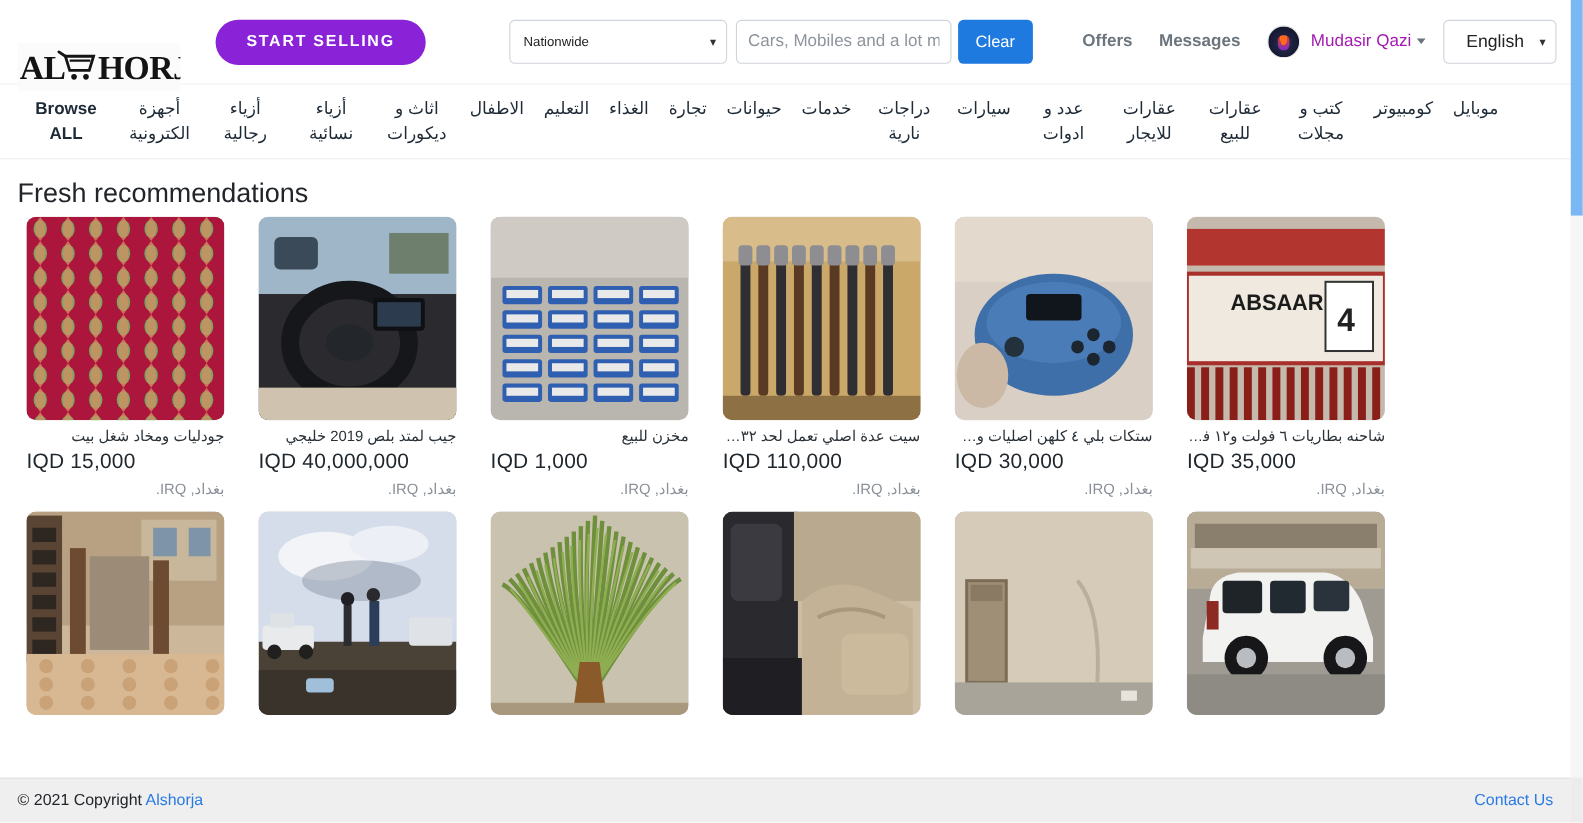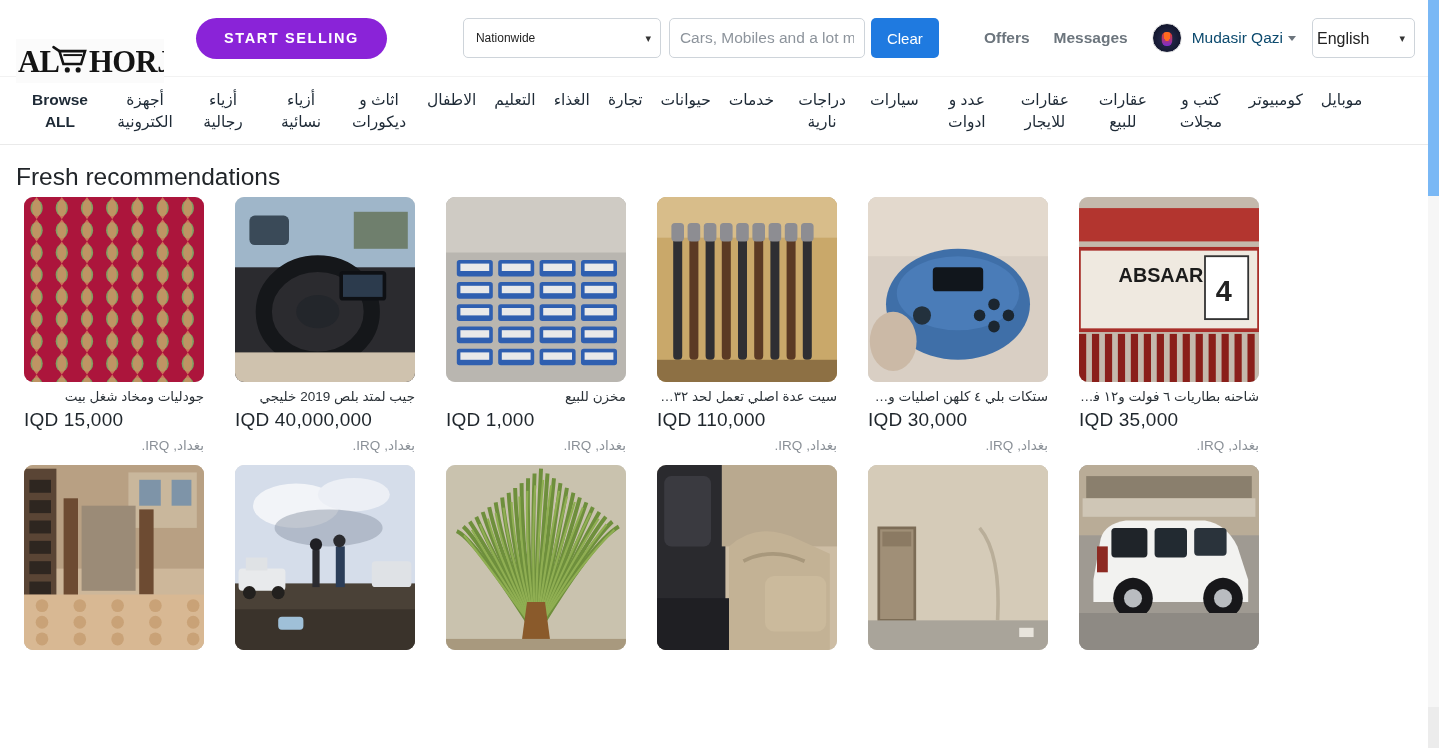--- a/index.html
+++ b/index.html
@@ -130,42 +130,42 @@
     position: absolute;
     left: 50%; top: 52%;
     transform: translate(-50%,-50%);
     width: 11px; height: 14px;
     background:
       radial-gradient(ellipse at 50% 20%, #ff6a1f 0 40%, transparent 42%),
       linear-gradient(#e8421a, #7a2ccf);
     border-radius: 40% 40% 45% 45%;
   }
   .user-name {
-    color: #0c4a6e;
+    color: #a21caf;
     font-size: 15.5px;
     margin-left: 10px;
     cursor: pointer;
   }
   .caret-down {
     display: inline-block;
     margin-left: 5px;
     border-left: 4px solid transparent;
     border-right: 4px solid transparent;
     border-top: 5px solid #6c757d;
     vertical-align: middle;
   }
   .lang-box { position: relative; margin-left: 16px; }
   .lang-select {
     width: 103px; height: 40px;
     border: 1px solid #ced4da;
     border-radius: 5px;
     background: #fff;
     font-size: 16px;
     color: #222;
-    padding: 0 26px 0 4px;
+    padding: 0 26px 0 20px;
     appearance: none;
     cursor: pointer;
     font-family: "Liberation Sans", sans-serif;
   }
   .lang-box .chev {
     position: absolute; right: 10px; top: 50%;
     transform: translateY(-50%);
     pointer-events: none;
     font-size: 11px; color: #333;
   }
@@ -851,20 +851,26 @@
               <rect y="80" width="100" height="20" fill="#8e8a84"></rect>
             </svg>
           </div>
           <div class="card-title"></div>
           <div class="card-price"></div>
           <div class="card-loc"></div>
         </div>
       </div>
   </div>
 
+  <div class="footer">
+    <div>
+      <span>© 2021 Copyright </span><a>Alshorja</a>
+    </div>
+    <a>Contact Us</a>
+  </div>
 
   <div class="scrollbar">
     <div class="scroll-track-lower"></div>
     <div class="scroll-track-bottom"></div>
     <div class="scroll-thumb" style="top: 0px; height: 196px;"></div>
   </div>
 
 </div>
 
 </body></html>

